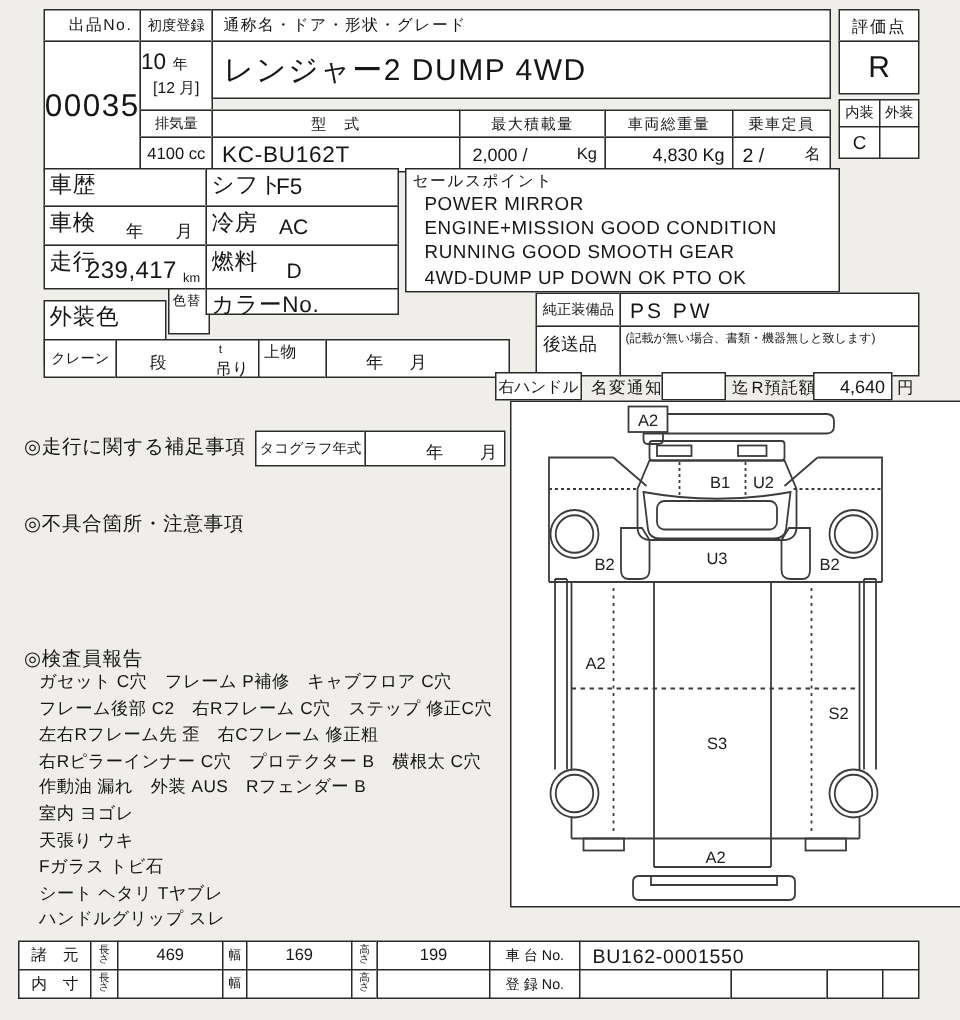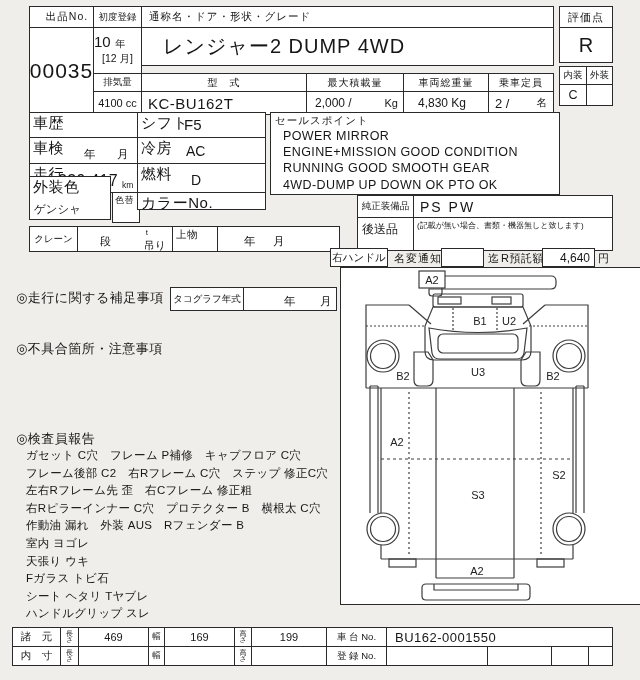--- a/index.html
+++ b/index.html
@@ -32,33 +32,33 @@
     <div style="text-align:left;margin-top:5px">
       <span style="font-size:15px">10</span>
       <span style="font-size:10px">年</span>
     </div>
     <div style="text-align:center;font-size:10.5px;margin-top:1px">[12 月]</div>
   </div>
   <div class="bx hd" style="left:93px;top:73px;width:49px;height:19px;font-size:9.5px;letter-spacing:0">排気量</div>
   <div class="bx ctr" style="left:93px;top:91px;width:49px;height:24px;font-size:11px">4100 cc</div>
 
   <div class="bx" style="left:141px;top:6px;width:413px;height:22px;font-size:10.5px;display:flex;align-items:center;padding-left:7px;letter-spacing:1px">通称名・ドア・形状・グレード</div>
-  <div class="bx" style="left:141px;top:27px;width:413px;height:39px;font-size:20px;display:flex;align-items:center;padding-left:21px;letter-spacing:1px;font-weight:500">レンジャー2  DUMP 4WD</div>
+  <div class="bx" style="left:141px;top:27px;width:413px;height:39px;font-size:20px;display:flex;align-items:center;padding-left:7px;letter-spacing:1px;font-weight:500">レンジャー2  DUMP 4WD</div>
 
   <div class="bx hd" style="left:141px;top:73px;width:166px;height:19px">型　式</div>
   <div class="bx" style="left:141px;top:91px;width:166px;height:24px;font-size:15px;display:flex;align-items:center;padding-left:6px;letter-spacing:0.5px">KC-BU162T</div>
 
   <div class="bx hd" style="left:306px;top:73px;width:98px;height:19px">最大積載量</div>
   <div class="bx" style="left:306px;top:91px;width:98px;height:24px;display:flex;align-items:center;justify-content:space-between;padding:0 5px 0 8px">
     <span style="font-size:12px">2,000 /</span>
     <span style="font-size:11px">Kg</span>
   </div>
 
   <div class="bx hd" style="left:403px;top:73px;width:86px;height:19px">車両総重量</div>
-  <div class="bx" style="left:403px;top:91px;width:86px;height:24px;display:flex;align-items:center;justify-content:flex-end;padding-right:22px;font-size:12px">4,830 Kg</div>
+  <div class="bx" style="left:403px;top:91px;width:86px;height:24px;display:flex;align-items:center;justify-content:flex-end;padding-right:5px;font-size:12px">4,830 Kg</div>
 
   <div class="bx hd" style="left:488px;top:73px;width:66px;height:19px">乗車定員</div>
   <div class="bx" style="left:488px;top:91px;width:66px;height:24px;display:flex;align-items:center;justify-content:space-between;padding:0 6px">
     <span style="font-size:13px">2 /</span>
     <span style="font-size:10.5px">名</span>
   </div>
 
   <div class="bx hd" style="left:559px;top:6px;width:54px;height:22px;font-size:11px">評価点</div>
   <div class="bx ctr" style="left:559px;top:27px;width:54px;height:36px;font-size:20px">R</div>
   <div class="bx hd" style="left:559px;top:66px;width:28px;height:19px;font-size:9.5px;letter-spacing:0">内装</div>
@@ -87,21 +87,21 @@
   <div class="bx" style="left:29px;top:163px;width:109px;height:30px">
     <span class="cl">走行</span>
     <span style="position:absolute;left:28px;top:8px;font-size:16px;letter-spacing:0.3px">239,417</span>
     <span style="position:absolute;left:92px;top:16px;font-size:8.5px">km</span>
   </div>
   <div class="bx" style="left:137px;top:163px;width:129px;height:30px">
     <span class="cl">燃料</span>
     <span style="position:absolute;left:53px;top:8px;font-size:14px">D</span>
   </div>
 
-  <div class="bx" style="left:29px;top:176px;width:82px;height:44px">
+  <div class="bx" style="left:29px;top:200px;width:82px;height:44px">
     <span class="cl">外装色</span>
     <span style="position:absolute;left:4px;bottom:2px;font-size:11.5px">ゲンシャ</span>
   </div>
   <div class="bx" style="left:112px;top:192px;width:28px;height:31px">
     <span class="cl" style="left:2px;font-size:9px">色替</span>
   </div>
   <div class="bx" style="left:137px;top:192px;width:129px;height:18px">
     <span class="cl">カラーNo.</span>
   </div>
 

